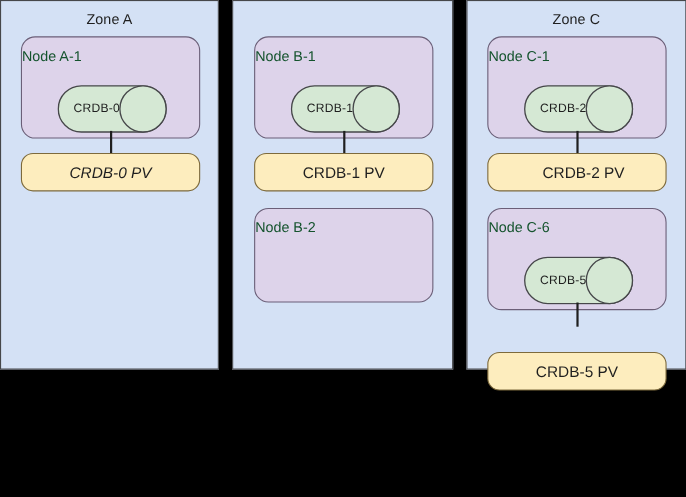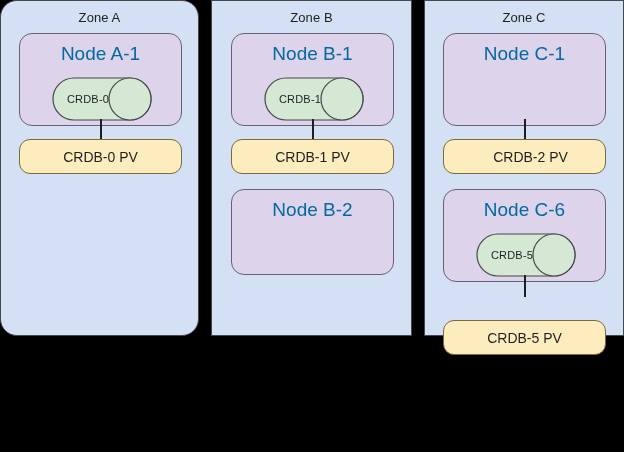--- a/index.html
+++ b/index.html
@@ -22,21 +22,21 @@
   }
 
   .zone {
     position: absolute;
     top: 0;
     height: 336px;
     background: #d4e1f5;
     border: 1px solid #46474a;
     box-sizing: border-box;
   }
-  #zone-a { left: 0px;   width: 199px; border-radius: 17px; }
+  #zone-a { left: 0px;   width: 199px; }
   #zone-b { left: 211px; width: 201px; }
   #zone-c { left: 424px; width: 200px; }
 
   .zone-title {
     position: absolute;
     top: 9px;
     left: 0;
     right: 0;
     text-align: center;
     font-size: 13px;
@@ -49,23 +49,23 @@
     background: #ddd3ea;
     border: 1px solid #6b5f78;
     border-radius: 13px;
     box-sizing: border-box;
   }
   .node-title {
     position: absolute;
     top: 9px;
     left: 0;
     right: 0;
-    text-align: center;
-    font-size: 19px;
-    color: #0369a1;
+    text-align: left;
+    font-size: 13px;
+    color: #14532d;
   }
 
   .pv {
     position: absolute;
     background: #fdedbe;
     border: 1px solid #7d6a3c;
     border-radius: 11px;
     box-sizing: border-box;
     display: flex;
     align-items: center;
@@ -115,27 +115,26 @@
         <svg width="100" height="44" viewBox="0 0 100 44" xmlns="http://www.w3.org/2000/svg">
           <path d="M 22 1 L 78 1 A 21 21 0 0 1 78 43 L 22 43 A 21 21 0 0 1 22 1 Z" fill="#d5e8d4" stroke="#46474a" stroke-width="1.2"></path>
           <ellipse cx="78" cy="22" rx="21" ry="21" fill="#d5e8d4" stroke="#46474a" stroke-width="1.2"></ellipse>
         </svg>
         <div class="cyl-label">CRDB-0</div>
       </div>
     </div>
 
     <div class="connector" style="left:99px; top:118px; height:22px;"></div>
 
-    <div class="pv" style="left:18px; top:138px; width:163px; height:35px;">
+    <div class="pv" style="left:18px; top:138px; width:163px; height:35px;font-style:italic;">
       <span class="pv-label">CRDB-0 PV</span>
     </div>
   </div>
 
   <div class="zone" id="zone-b">
-    <div class="zone-title">Zone B</div>
 
     <div class="node" style="left:19px; top:32px; width:163px; height:93px;">
       <div class="node-title">Node B-1</div>
 
       <div class="cyl" style="left:32px; top:43px; width:100px; height:44px;">
         <svg width="100" height="44" viewBox="0 0 100 44" xmlns="http://www.w3.org/2000/svg">
           <path d="M 22 1 L 78 1 A 21 21 0 0 1 78 43 L 22 43 A 21 21 0 0 1 22 1 Z" fill="#d5e8d4" stroke="#46474a" stroke-width="1.2"></path>
           <ellipse cx="78" cy="22" rx="21" ry="21" fill="#d5e8d4" stroke="#46474a" stroke-width="1.2"></ellipse>
         </svg>
         <div class="cyl-label">CRDB-1</div>
@@ -152,20 +151,27 @@
       <div class="node-title">Node B-2</div>
     </div>
   </div>
 
   <div class="zone" id="zone-c">
     <div class="zone-title">Zone C</div>
 
     <div class="node" style="left:18px; top:32px; width:163px; height:93px;">
       <div class="node-title">Node C-1</div>
 
+      <div class="cyl" style="left:32px; top:43px; width:100px; height:44px;">
+        <svg width="100" height="44" viewBox="0 0 100 44" xmlns="http://www.w3.org/2000/svg">
+          <path d="M 22 1 L 78 1 A 21 21 0 0 1 78 43 L 22 43 A 21 21 0 0 1 22 1 Z" fill="#d5e8d4" stroke="#46474a" stroke-width="1.2"></path>
+          <ellipse cx="78" cy="22" rx="21" ry="21" fill="#d5e8d4" stroke="#46474a" stroke-width="1.2"></ellipse>
+        </svg>
+        <div class="cyl-label">CRDB-2</div>
+      </div>
     </div>
 
     <div class="connector" style="left:99px; top:118px; height:22px;"></div>
 
     <div class="pv" style="left:18px; top:138px; width:163px; height:35px;padding-left:12px;">
       <span class="pv-label">CRDB-2 PV</span>
     </div>
 
     <div class="node" style="left:18px; top:188px; width:163px; height:93px;">
       <div class="node-title">Node C-6</div>

